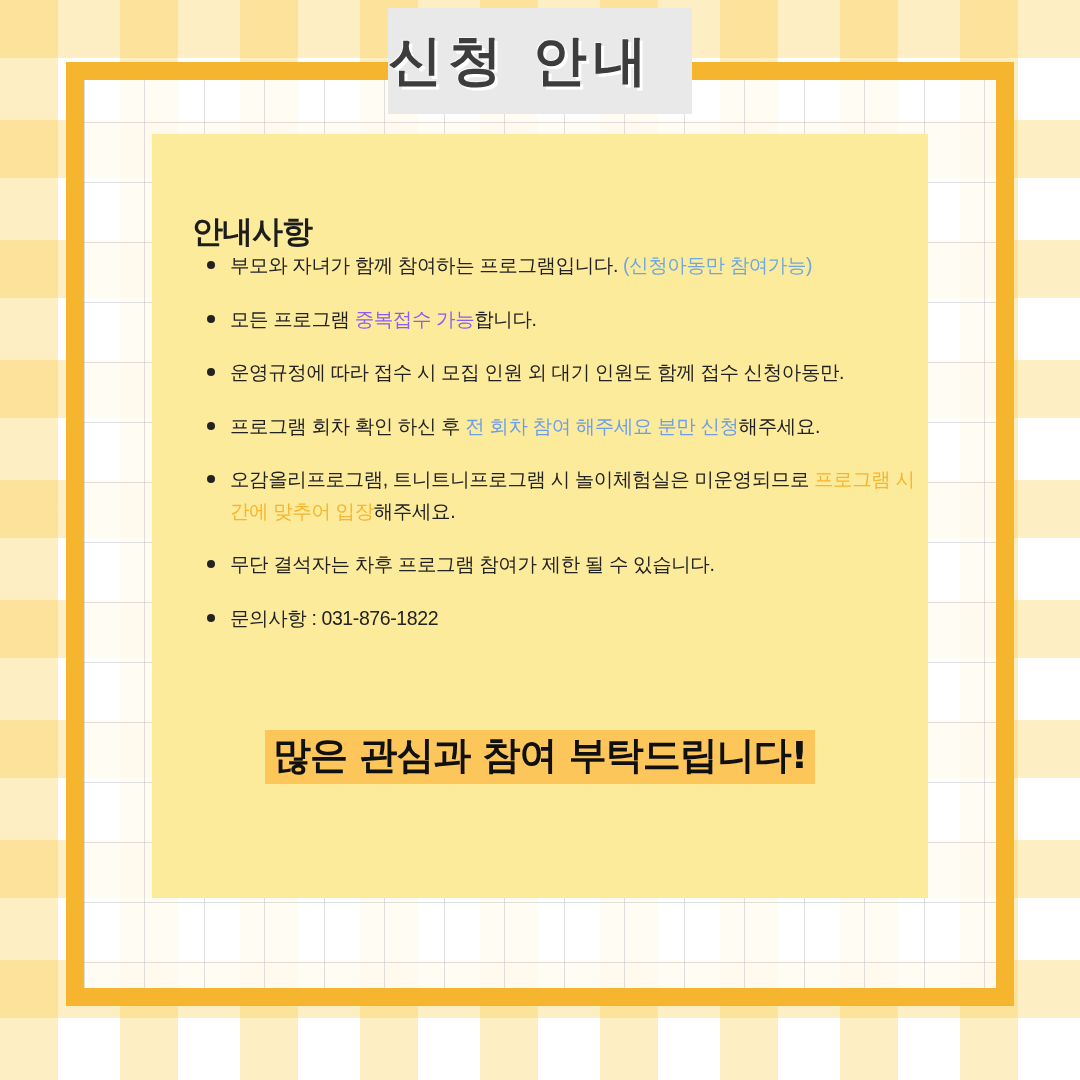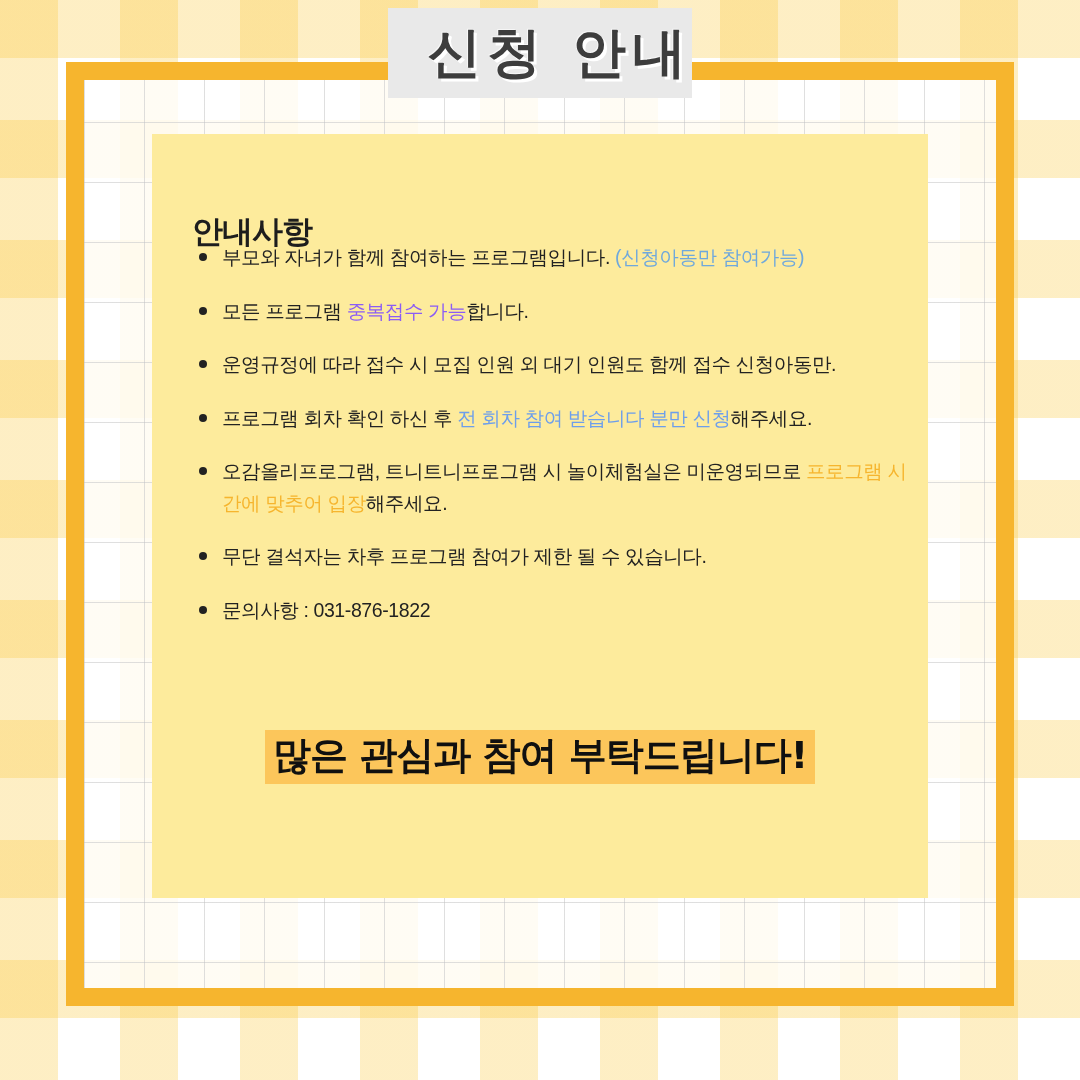--- a/index.html
+++ b/index.html
@@ -69,25 +69,25 @@
     box-sizing: border-box;
     background: transparent;
   }
 
   
   .title-ribbon {
     position: absolute;
     left: 388px;
     top: 8px;
     width: 304px;
-    height: 90px;
+    height: 106px;
     background: #e9e9e9;
     display: flex;
     align-items: center;
-    justify-content: flex-end;
+    justify-content: flex-start;
   }
   .title-text {
     font-family: "DejaVu Sans", sans-serif;
     font-size: 54px;
     font-weight: 700;
     letter-spacing: 6px;
     color: #3d3d3d;
     text-shadow:
       3px 3px 0 #ffffff,
       -1px -1px 0 rgba(255,255,255,0.6);
@@ -115,21 +115,21 @@
     margin-top: 43px;
   }
 
   
   .bullets {
     position: absolute;
     left: 40px;
     top: 104px;
     width: 716px;
     list-style: none;
-    margin: 4px;
+    margin: 12px;
     padding: 0;
   }
   .bullets li {
     position: relative;
     padding-left: 26px;
     margin-bottom: 22px;
     font-size: 19.5px;
     line-height: 1.62;
     color: #222222;
     letter-spacing: -0.4px;
@@ -194,21 +194,21 @@
       <li>
         <span>부모와 자녀가 함께 참여하는 프로그램입니다. </span><span class="hl-blue">(신청아동만 참여가능)</span>
       </li>
       <li>
         <span>모든 프로그램 </span><span class="hl-red">중복접수 가능</span><span>합니다.</span>
       </li>
       <li>
         <span>운영규정에 따라 접수 시 모집 인원 외 대기 인원도 함께 접수 신청아동만.</span>
       </li>
       <li>
-        <span>프로그램 회차 확인 하신 후 </span><span class="hl-blue2">전 회차 참여 받습니다 분만 신청</span><span>해주세요.</span>
+        <span>프로그램 회차 확인 하신 후 </span><span class="hl-blue2">전 회차 참여 해주세요 분만 신청</span><span>해주세요.</span>
       </li>
       <li>
         <span>오감올리프로그램, 트니트니프로그램 시 놀이체험실은 미운영되므로 </span><span class="hl-orange">프로그램 시간에 맞추어 입장</span><span>해주세요.</span>
       </li>
       <li>
         <span>무단 결석자는 차후 프로그램 참여가 제한 될 수 있습니다.</span>
       </li>
       <li>
         <span>문의사항 : 031-876-1822</span>
       </li>

